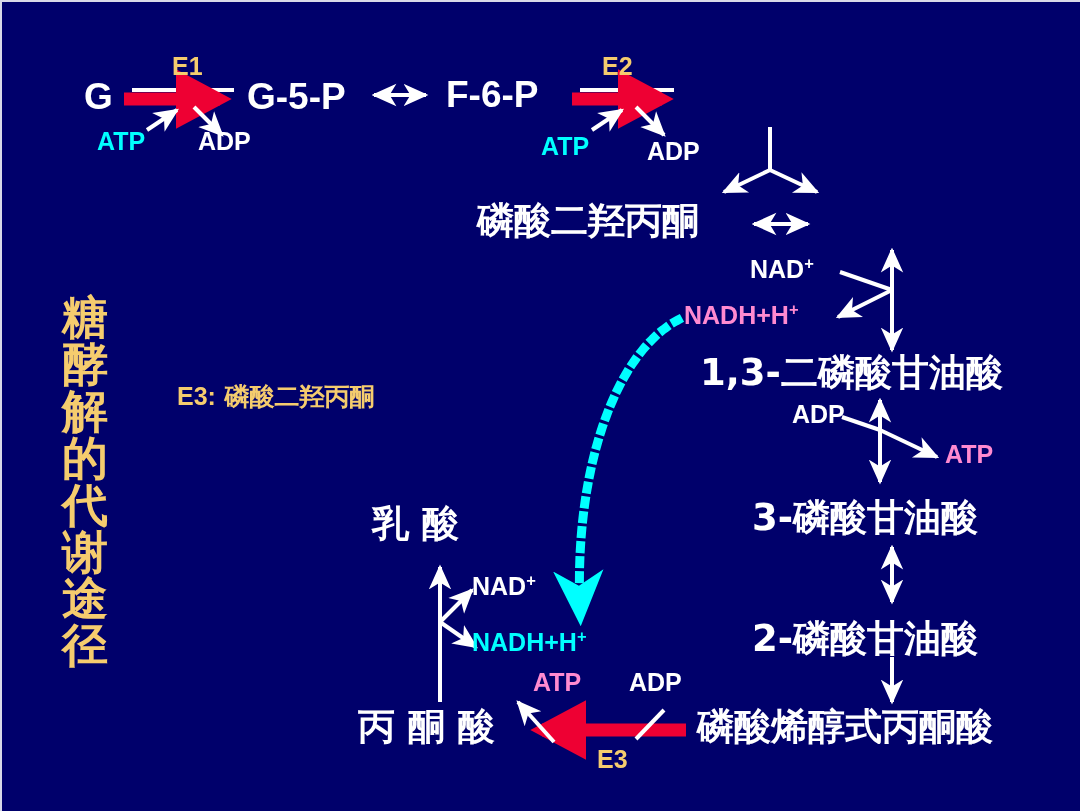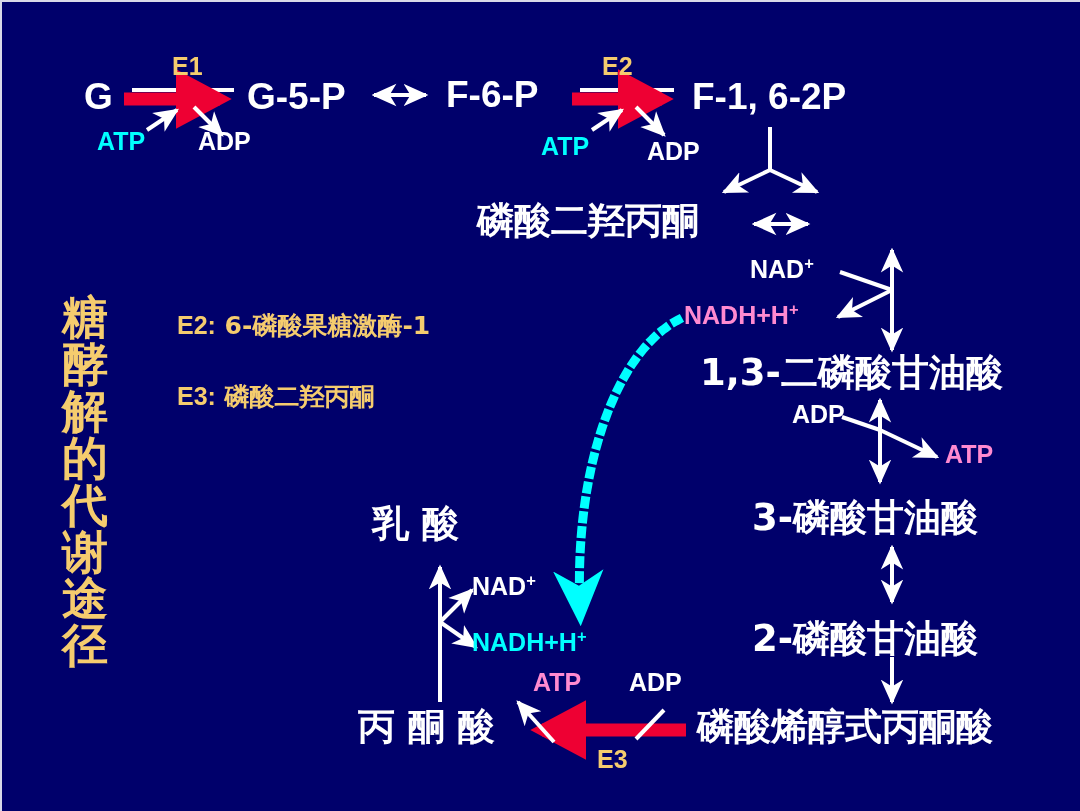--- a/index.html
+++ b/index.html
@@ -161,40 +161,36 @@
   <div class="lbl big white" style="left:82px; top:76px;">G</div>
 
   <div class="lbl md gold" style="left:170px; top:52px;">E1</div>
 
   <div class="lbl big white" style="left:245px; top:76px;">G-5-P</div>
 
   <div class="lbl big white" style="left:444px; top:74px;">F-6-P</div>
 
   <div class="lbl md gold" style="left:600px; top:52px;">E2</div>
 
-  <div class="lbl big white" style="left:690px; top:76px;">F-1, 6-2P</div>
 
   <div class="lbl md cyan" style="left:95px; top:127px;">ATP</div>
   <div class="lbl md white" style="left:196px; top:127px;">ADP</div>
 
   <div class="lbl md cyan" style="left:539px; top:132px;">ATP</div>
   <div class="lbl md white" style="left:645px; top:137px;">ADP</div>
 
   <div class="lbl big white cjk" style="left:475px; top:200px;">磷酸二羟丙酮</div>
 
   <div class="lbl md white" style="left:748px; top:253px;">
     <span>NAD</span><span class="sup">+</span>
   </div>
   <div class="lbl md pink" style="left:682px; top:299px;">
     <span>NADH+H</span><span class="sup">+</span>
   </div>
 
-  <div class="lbl md gold" style="left:175px; top:311px;">
-    <span>E2:</span><span class="cjk"> 6-磷酸果糖激酶-1</span>
-  </div>
   <div class="lbl md gold" style="left:175px; top:382px;">
     <span>E3:</span><span class="cjk"> 磷酸二羟丙酮</span>
   </div>
 
   <div class="lbl big white cjk" style="left:698px; top:352px;">1,3-二磷酸甘油酸</div>
 
   <div class="lbl md white" style="left:790px; top:400px;">ADP</div>
   <div class="lbl md pink" style="left:943px; top:440px;">ATP</div>
 
   <div class="lbl big white cjk" style="left:750px; top:497px;">3-磷酸甘油酸</div>

